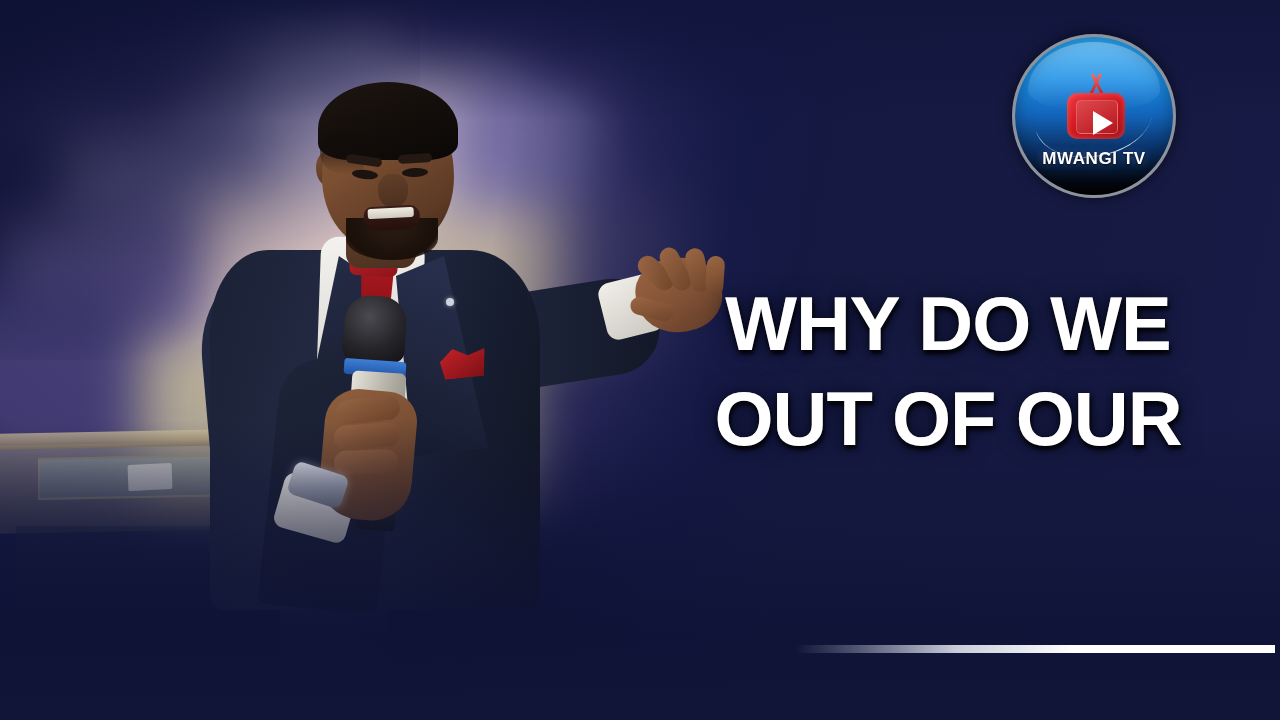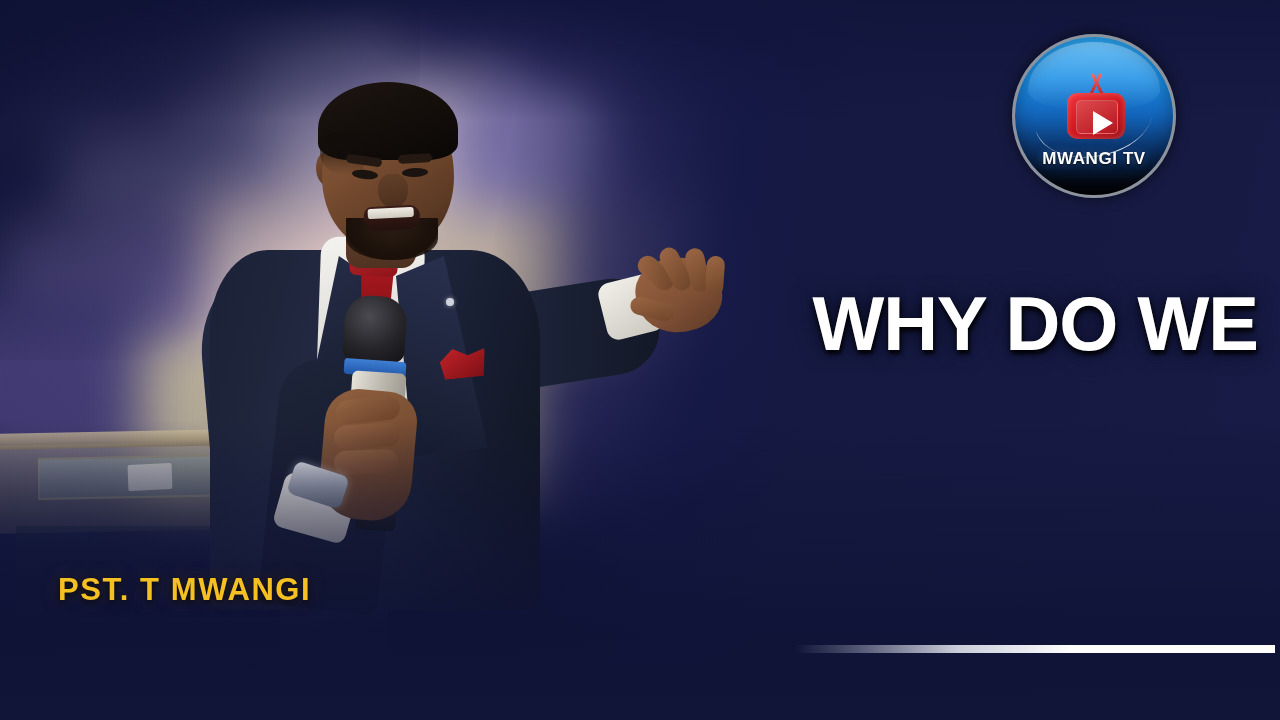--- a/index.html
+++ b/index.html
@@ -327,21 +327,21 @@
     position:absolute; left: 120px; top: 430px; width: 380px; height: 200px;
     background: radial-gradient(ellipse at 50% 60%, rgba(10,13,36,.55) 0%, rgba(10,13,36,0) 70%);
   }
 
   
   .title-block {
     position: absolute;
     right: 22px;
     top: 276px;
     width: 620px;
-    text-align: right;
+    text-align: center;
   }
   .title-line {
     display: block;
     color: #ffffff;
     font-family: "Liberation Sans", sans-serif;
     font-weight: bold;
     font-size: 76px;
     line-height: 95px;
     letter-spacing: -1px;
     white-space: nowrap;
@@ -538,24 +538,24 @@
     <div class="sp knuckle k1"></div>
     <div class="sp knuckle k2"></div>
     <div class="sp knuckle k3"></div>
     <div class="sp watch"></div>
   </div>
 
   <div class="bg-bottom-fade"></div>
 
   <div class="title-block">
     <span class="title-line">WHY DO WE</span>
+    <span class="title-line">OUT OF OUR</span>
   </div>
   <div class="title-underline"></div>
 
-  <div class="speaker-name">PST. T MWANGI</div>
 
   <div class="logo">
     <div class="logo-gloss"></div>
 
     <svg class="logo-swoosh" viewBox="0 0 124 54">
       <path d="M4 20 C 10 44, 52 54, 86 40 C 108 31, 118 16, 120 6
                C 116 22, 100 36, 74 43 C 42 51, 12 42, 4 20 Z" fill="#ffffff" opacity="0.92"></path>
     </svg>
 
     <div class="logo-tv">

